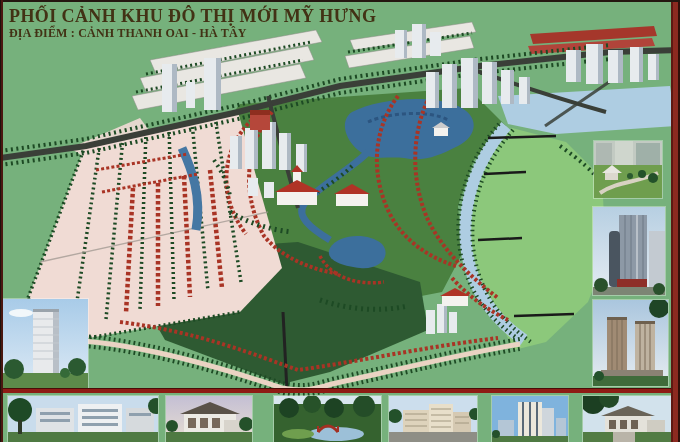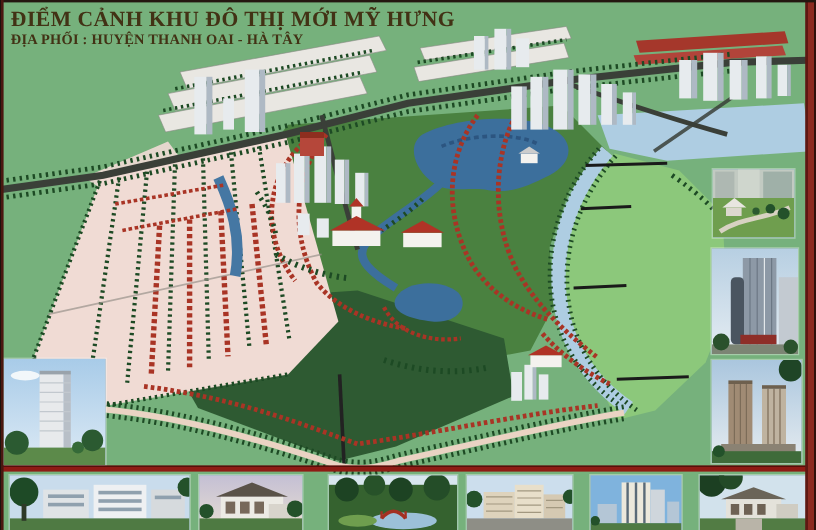--- a/index.html
+++ b/index.html
@@ -218,22 +218,22 @@
       <rect x="442" y="296" width="26" height="10" fill="#f4f2ee"></rect>
       <polygon points="440,296 455,288 470,296" fill="#b03326"></polygon>
     </g>
     <g>
       <rect x="434" y="128" width="14" height="8" fill="#f4f2ee"></rect>
       <polygon points="432,128 441,122 450,128" fill="#cccccc"></polygon>
     </g>
   </svg>
 
   <div class="hdr">
-    <h1>ĐIỂM CẢNH KHU ĐÔ THỊ MỚI MỸ HƯNG</h1>
-    <h2>ĐỊA PHỐI : HUYỆN THANH OAI - HÀ TÂY</h2>
+    <h1>PHỐI CẢNH KHU ĐÔ THỊ MỚI MỸ HƯNG</h1>
+    <h2>ĐỊA ĐIỂM : CẢNH THANH OAI - HÀ TÂY</h2>
   </div>
 
   <div class="thumb" style="left:594px;top:141px;width:68px;height:57px;" title="Garden courtyard perspective">
     <svg width="68" height="57" viewBox="0 0 68 57">
       <rect width="68" height="26" fill="#c2cac2"></rect>
       <rect x="2" y="2" width="16" height="24" fill="#aeb8b2"></rect>
       <rect x="21" y="0" width="18" height="26" fill="#cfd6cd"></rect>
       <rect x="42" y="2" width="24" height="24" fill="#9fb0a8"></rect>
       <rect y="24" width="68" height="33" fill="#6f9e4e"></rect>
       <path d="M 6,52 C 24,40 42,42 64,32" stroke="#d8d2c2" stroke-width="4" fill="none"></path>

